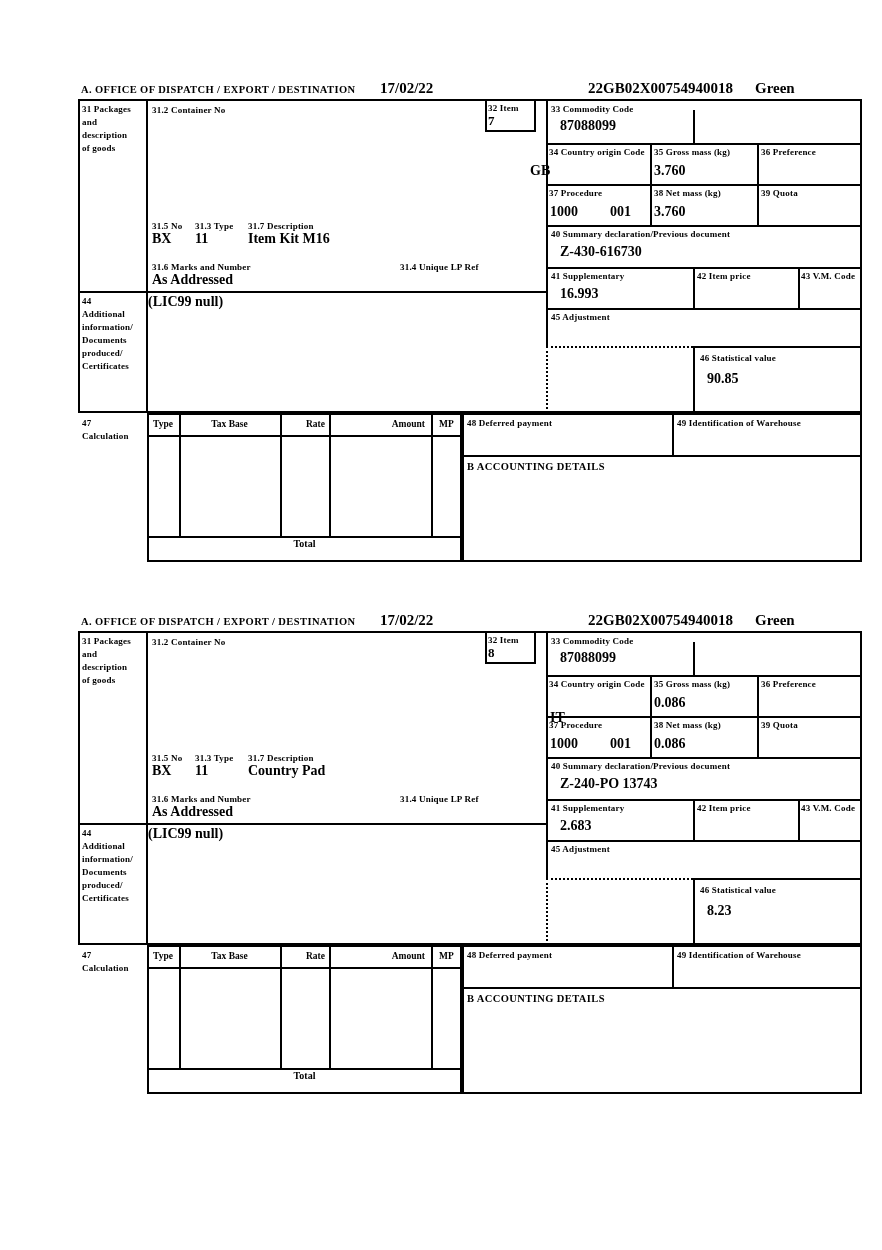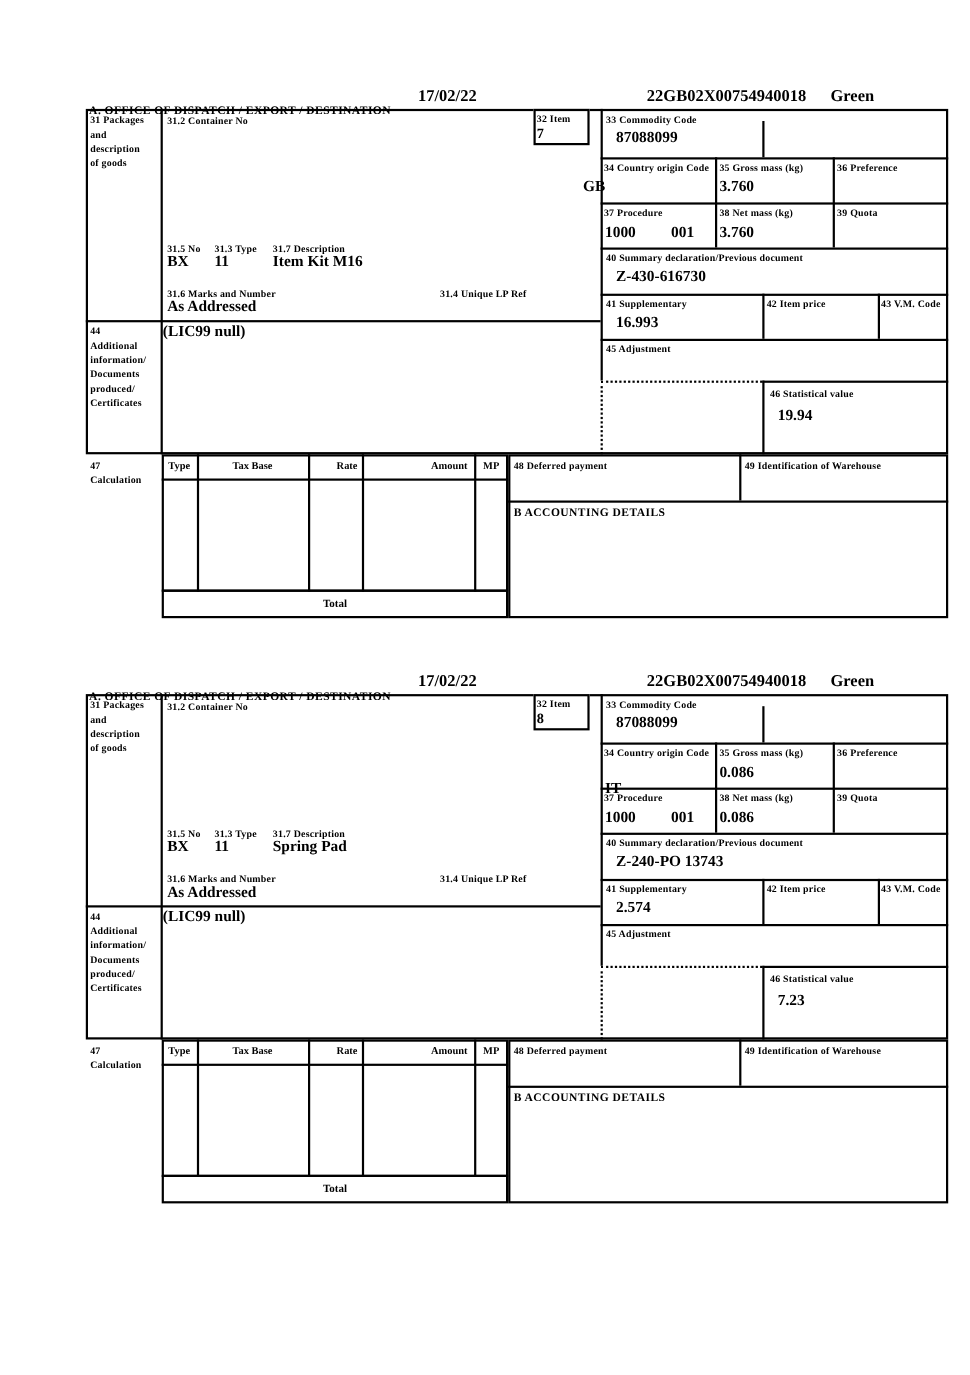--- a/index.html
+++ b/index.html
@@ -14,23 +14,23 @@
   .lblwrap { position:absolute; font-size:9px; line-height:13px; letter-spacing:0.2px; }
   .val { position:absolute; font-size:14px; line-height:16px; white-space:nowrap; }
   .h  { position:absolute; height:2px; background:#000; }
   .v  { position:absolute; width:2px; background:#000; }
   .dh { position:absolute; height:0; border-top:2px dotted #000; }
   .dv { position:absolute; width:0; border-left:2px dotted #000; }
   .mainbox  { position:absolute; left:0; top:19px; width:784px; height:314px; border:2px solid #000; }
   .itembox  { position:absolute; left:407px; top:19px; width:51px; height:33px; border:2px solid #000; background:#fff; }
   .calcbox  { position:absolute; left:69px; top:333px; width:315px; height:125px; border:2px solid #000; }
   .totalrow { position:absolute; left:69px; top:456px; width:315px; height:26px; border:2px solid #000;
-              display:flex; align-items:center; justify-content:center; font-size:10px; }
+              display:flex; align-items:flex-start; justify-content:center; font-size:10px; }
   .acctbox  { position:absolute; left:384px; top:333px; width:400px; height:149px; border:2px solid #000; }
-  .hdr-office { position:absolute; left:3px; top:4px; font-size:10.5px; letter-spacing:0.4px; white-space:nowrap;margin-top:12px; }
+  .hdr-office { position:absolute; left:3px; top:4px; font-size:10.5px; letter-spacing:0.4px; white-space:nowrap; }
   .hdr-date   { position:absolute; left:302px; top:0; font-size:15px; }
   .hdr-mrn    { position:absolute; left:510px; top:0; font-size:15px; }
   .hdr-status { position:absolute; left:677px; top:0; font-size:15px; }
   .thead { position:absolute; top:336px; font-size:9.5px; line-height:16px; }
   .t-c { text-align:center; } .t-r { text-align:right; }
 </style>
 </head>
 <body>
 
   <div class="section" style="top: 80px;">
@@ -112,21 +112,21 @@
     <div class="val" style="left:482px;top:164px">Z-430-616730</div>
 
     <div class="lbl" style="left:473px;top:190px">41 Supplementary</div>
     <div class="val" style="left:482px;top:206px">16.993</div>
     <div class="lbl" style="left:619px;top:190px">42 Item price</div>
     <div class="lbl" style="left:723px;top:190px">43 V.M. Code</div>
 
     <div class="lbl" style="left:473px;top:231px">45 Adjustment</div>
 
     <div class="lbl" style="left:622px;top:272px">46 Statistical value</div>
-    <div class="val" style="left:629px;top:291px">19.94</div>
+    <div class="val" style="left:629px;top:291px">90.85</div>
 
     <div class="lblwrap" style="left:4px;top:337px;width:62px">
       <div>47</div>
       <div>Calculation</div>
     </div>
     <div class="calcbox"></div>
     <div class="h" style="left:69px;top:355px;width:315px"></div>
     <div class="v" style="left:101px;top:333px;height:125px"></div>
     <div class="v" style="left:202px;top:333px;height:125px"></div>
     <div class="v" style="left:251px;top:333px;height:125px"></div>
@@ -185,21 +185,21 @@
 
     <div class="itembox"></div>
     <div class="lbl" style="left:410px;top:22px">32 Item</div>
     <div class="val" style="left:410px;top:33px;font-size:13px">8</div>
 
     <div class="lbl" style="left:74px;top:140px">31.5 No</div>
     <div class="lbl" style="left:117px;top:140px">31.3 Type</div>
     <div class="lbl" style="left:170px;top:140px">31.7 Description</div>
     <div class="val" style="left:74px;top:151px">BX</div>
     <div class="val" style="left:117px;top:151px">11</div>
-    <div class="val" style="left:170px;top:151px">Spring Pad</div>
+    <div class="val" style="left:170px;top:151px">Country Pad</div>
 
     <div class="lbl" style="left:74px;top:181px">31.6 Marks and Number</div>
     <div class="lbl" style="left:322px;top:181px">31.4 Unique LP Ref</div>
     <div class="val" style="left:74px;top:192px">As Addressed</div>
 
     <div class="lblwrap" style="left:4px;top:215px;width:62px">
       <div>44</div>
       <div>Additional</div>
       <div>information/</div>
       <div>Documents</div>
@@ -221,28 +221,28 @@
     <div class="val" style="left:472px;top:124px">1000</div>
     <div class="val" style="left:532px;top:124px">001</div>
     <div class="lbl" style="left:576px;top:107px">38 Net mass (kg)</div>
     <div class="val" style="left:576px;top:124px">0.086</div>
     <div class="lbl" style="left:683px;top:107px">39 Quota</div>
 
     <div class="lbl" style="left:473px;top:148px">40 Summary declaration/Previous document</div>
     <div class="val" style="left:482px;top:164px">Z-240-PO 13743</div>
 
     <div class="lbl" style="left:473px;top:190px">41 Supplementary</div>
-    <div class="val" style="left:482px;top:206px">2.574</div>
+    <div class="val" style="left:482px;top:206px">2.683</div>
     <div class="lbl" style="left:619px;top:190px">42 Item price</div>
     <div class="lbl" style="left:723px;top:190px">43 V.M. Code</div>
 
     <div class="lbl" style="left:473px;top:231px">45 Adjustment</div>
 
     <div class="lbl" style="left:622px;top:272px">46 Statistical value</div>
-    <div class="val" style="left:629px;top:291px">7.23</div>
+    <div class="val" style="left:629px;top:291px">8.23</div>
 
     <div class="lblwrap" style="left:4px;top:337px;width:62px">
       <div>47</div>
       <div>Calculation</div>
     </div>
     <div class="calcbox"></div>
     <div class="h" style="left:69px;top:355px;width:315px"></div>
     <div class="v" style="left:101px;top:333px;height:125px"></div>
     <div class="v" style="left:202px;top:333px;height:125px"></div>
     <div class="v" style="left:251px;top:333px;height:125px"></div>

